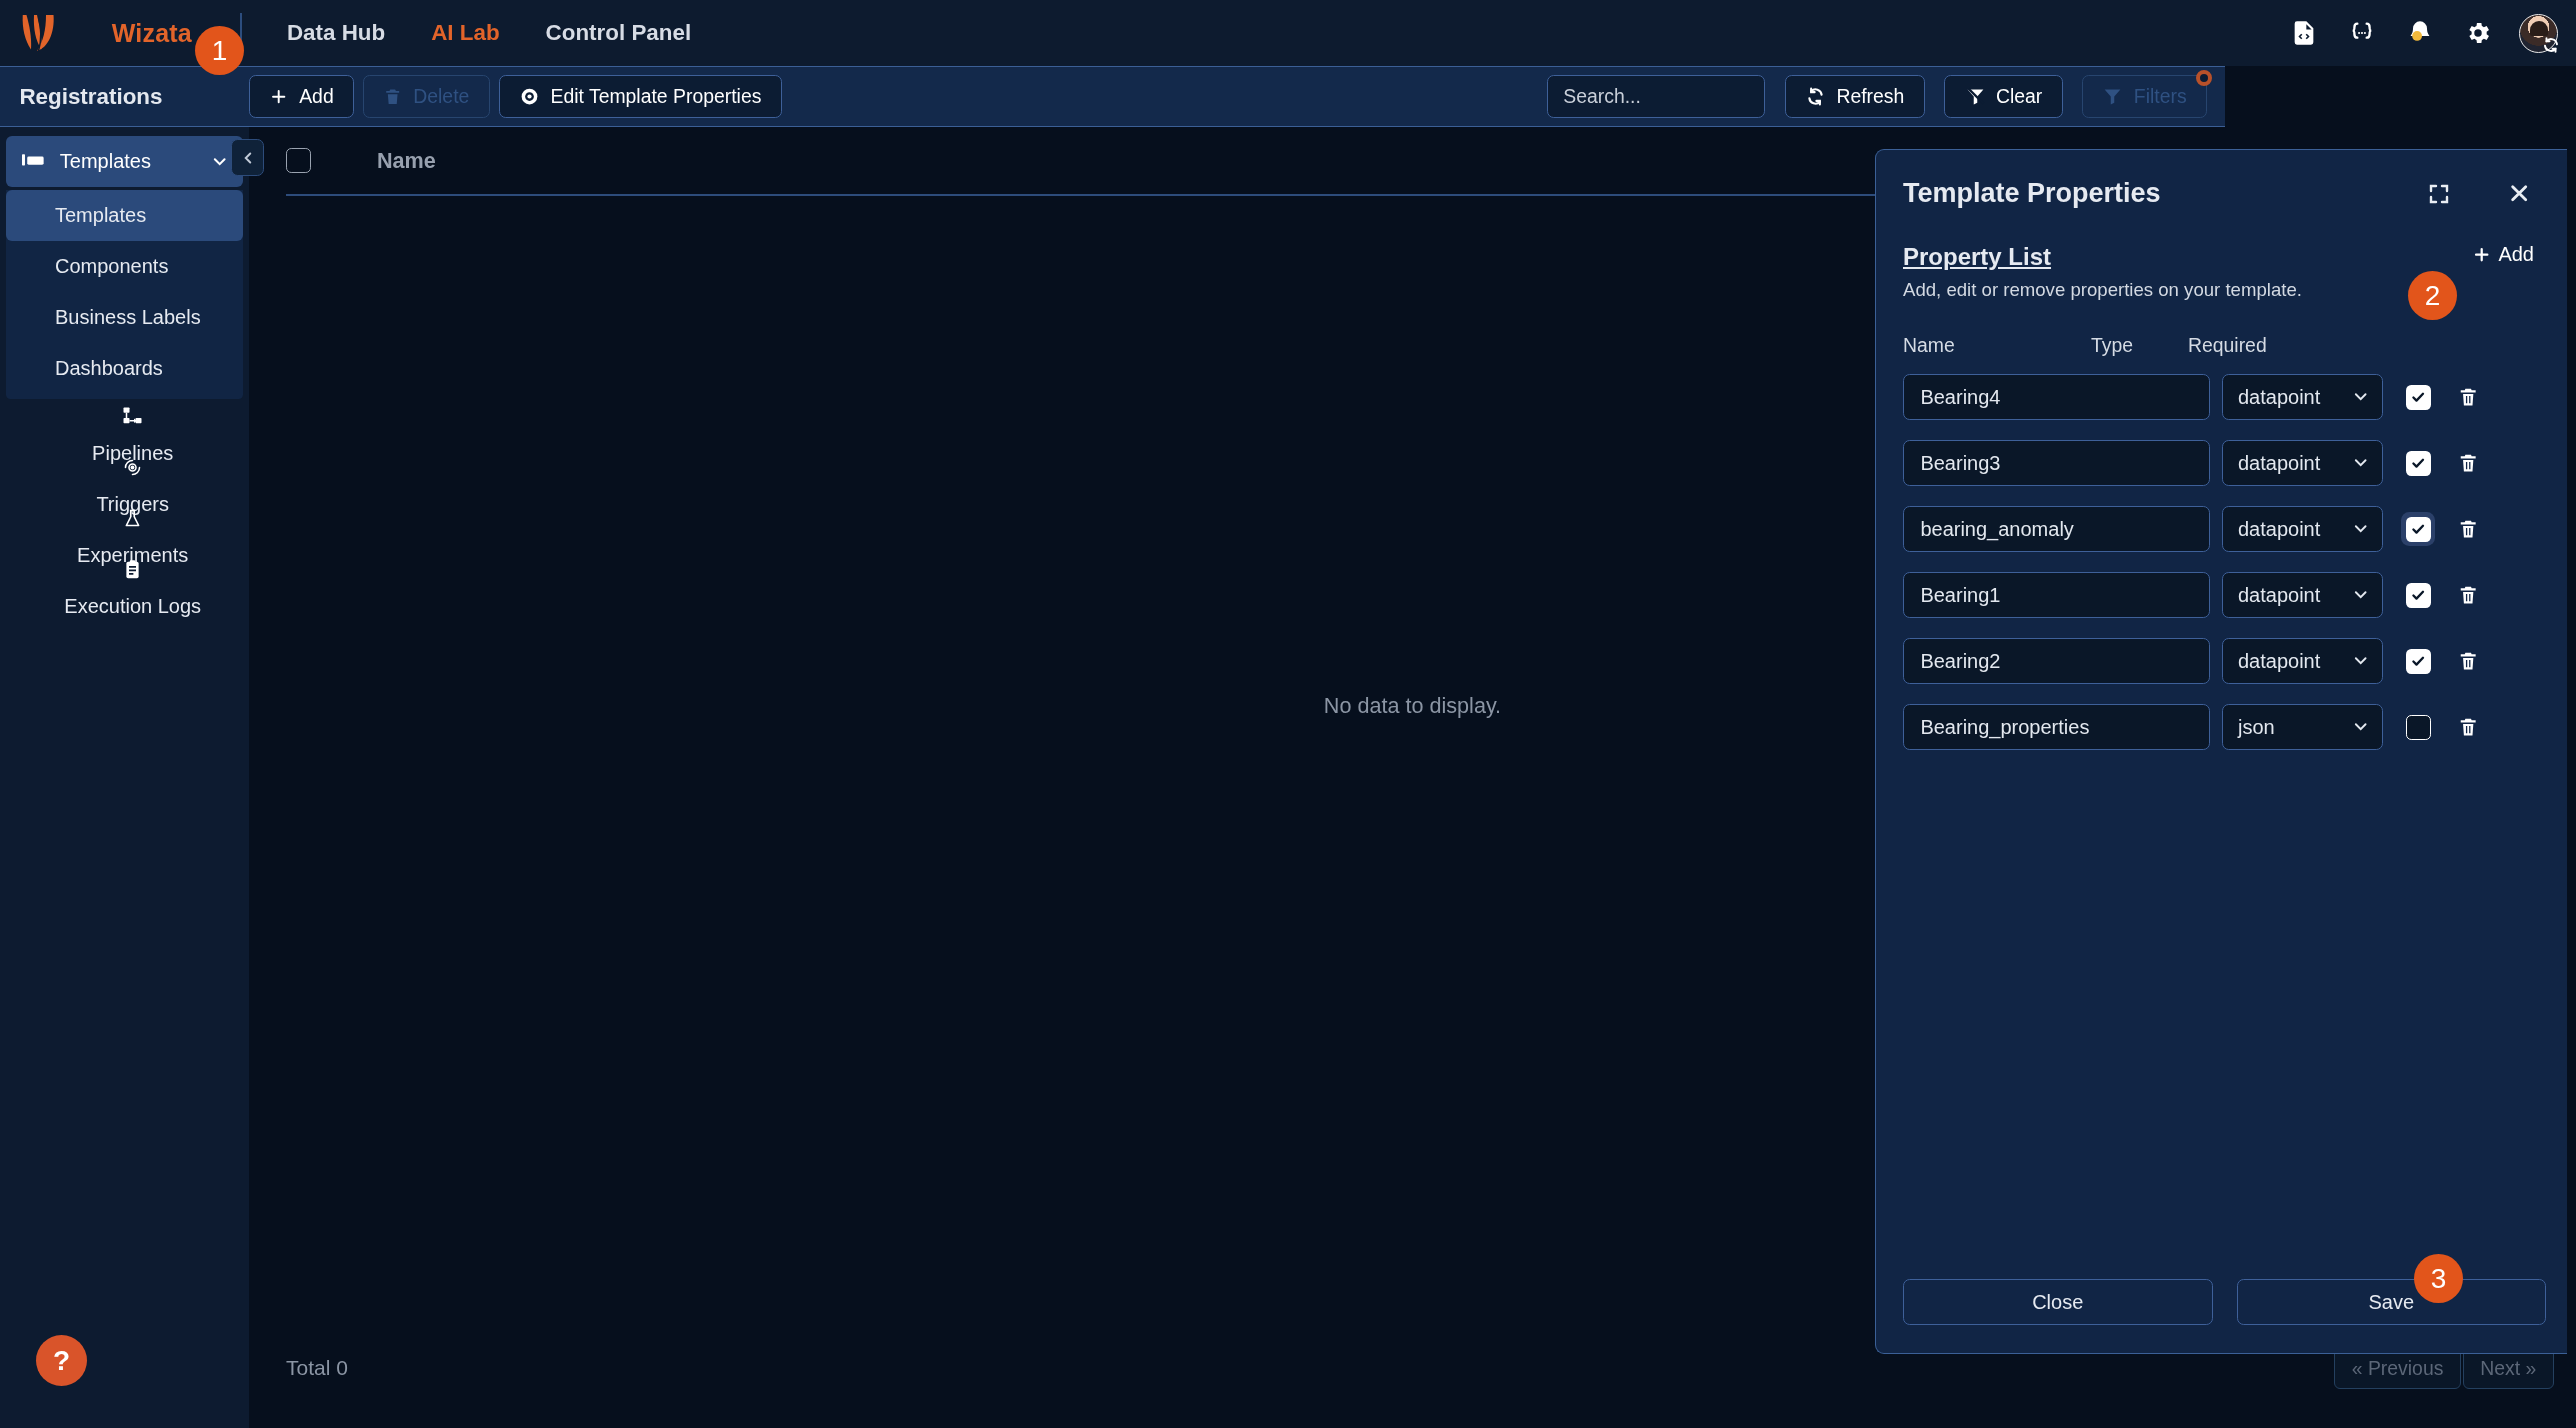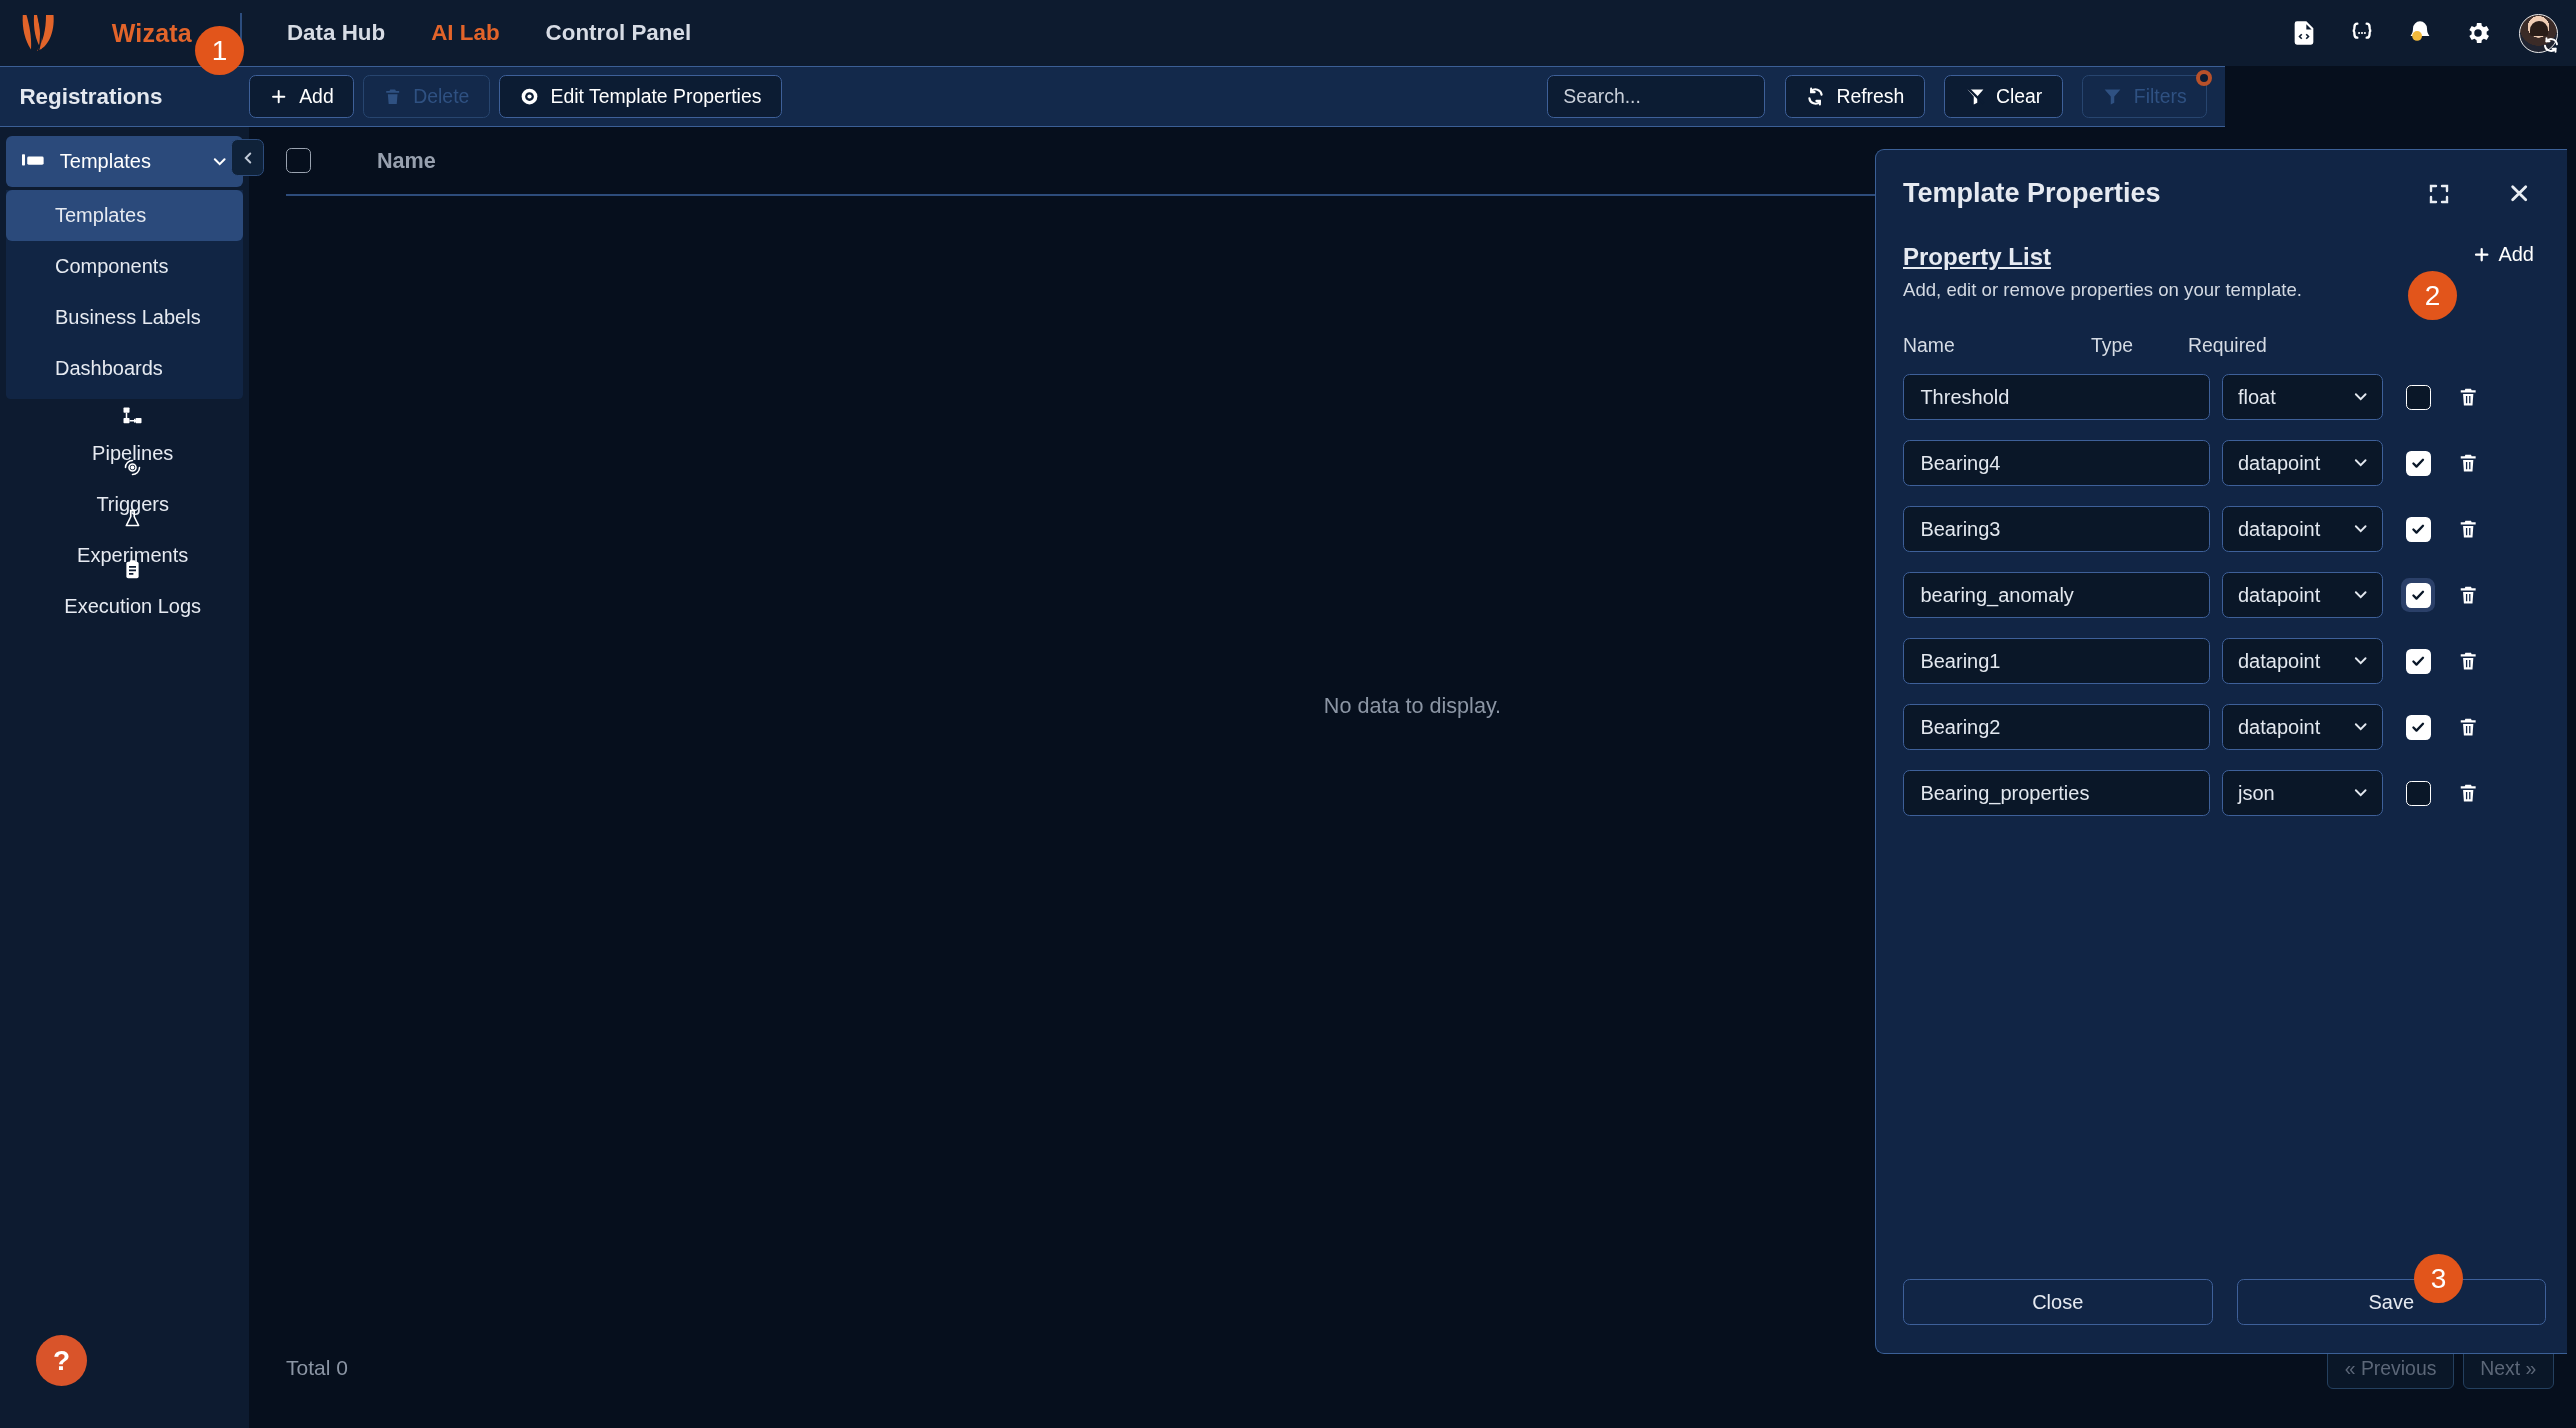--- a/index.html
+++ b/index.html
@@ -110,21 +110,21 @@
   .th-name { margin-left: 66px; color: #97a0ae; font-size: 21.6px; font-weight: bold; }
   .table-rule { height: 2.2px; background: #2d4c7b; margin: 0 22.4px 0 37px; }
   .empty-msg {
     position: absolute; left: 0; right: 0; top: 566px; text-align: center;
     color: #8b95a4; font-size: 21.6px;
   }
   .table-footer {
     position: absolute; left: 0; right: 0; bottom: 39px; display: flex; align-items: center; padding: 0 22.4px 0 37px;
   }
   .total-txt { color: #8b95a4; font-size: 21px; }
-  .pager { margin-left: auto; display: flex; gap: 9px; }
+  .pager { margin-left: auto; display: flex; gap: 2px; }
   .pg-btn {
     height: 42px; padding: 0 16.4px; border: 0.7px solid #24405f; border-radius: 6px;
     background: #0a1728; color: #5c6778; font-size: 19.4px; display: flex; align-items: center; cursor: pointer;
   }
 
   
   .panel {
     position: absolute; left: 1875px; top: 149px; width: 692px; height: 1205px;
     background: #112545; border: 0.7px solid #3b6097; border-radius: 9px 0 0 9px;
     border-right: none;
@@ -405,37 +405,20 @@
     <div class="sec-sub">Add, edit or remove properties on your template.</div>
 
     <div class="prop-cols">
       <div class="col-name">Name</div>
       <div class="col-type">Type</div>
       <div class="col-req">Required</div>
     </div>
 
     <div class="prop-rows" id="prop-rows">
         <div class="prop-row">
-          <input class="inp-name" type="text" value="Threshold" style="">
-          <div class="sel-type">
-            <span>float</span>
-            <svg width="19.4" height="19.4" viewBox="0 0 24 24" fill="none" stroke="#e3e8ef" stroke-width="2.4" stroke-linecap="round">
-              <path d="M6 9l6 6 6-6"></path>
-            </svg>
-          </div>
-          <div class="req-cell">
-            <div class="cb off"></div>
-          </div>
-          <div class="trash-btn">
-            <svg width="22.4" height="22.4" viewBox="0 0 24 24" fill="#ffffff">
-              <path d="M9 3h6l.7 1.6H20V7H4V4.6h4.3L9 3zM6.5 8.6h11L16.6 21H7.4L6.5 8.6zM9.6 10.6v8h1.4v-8H9.6zm3.4 0v8h1.4v-8H13z"></path>
-            </svg>
-          </div>
-        </div>
-        <div class="prop-row">
           <input class="inp-name" type="text" value="Bearing4" style="">
           <div class="sel-type">
             <span>datapoint</span>
             <svg width="19.4" height="19.4" viewBox="0 0 24 24" fill="none" stroke="#e3e8ef" stroke-width="2.4" stroke-linecap="round">
               <path d="M6 9l6 6 6-6"></path>
             </svg>
           </div>
           <div class="req-cell">
             <div class="cb on">
               <svg width="16.4" height="16.4" viewBox="0 0 24 24" fill="none" stroke="#0a1728" stroke-width="3.4" stroke-linecap="round" stroke-linejoin="round">

